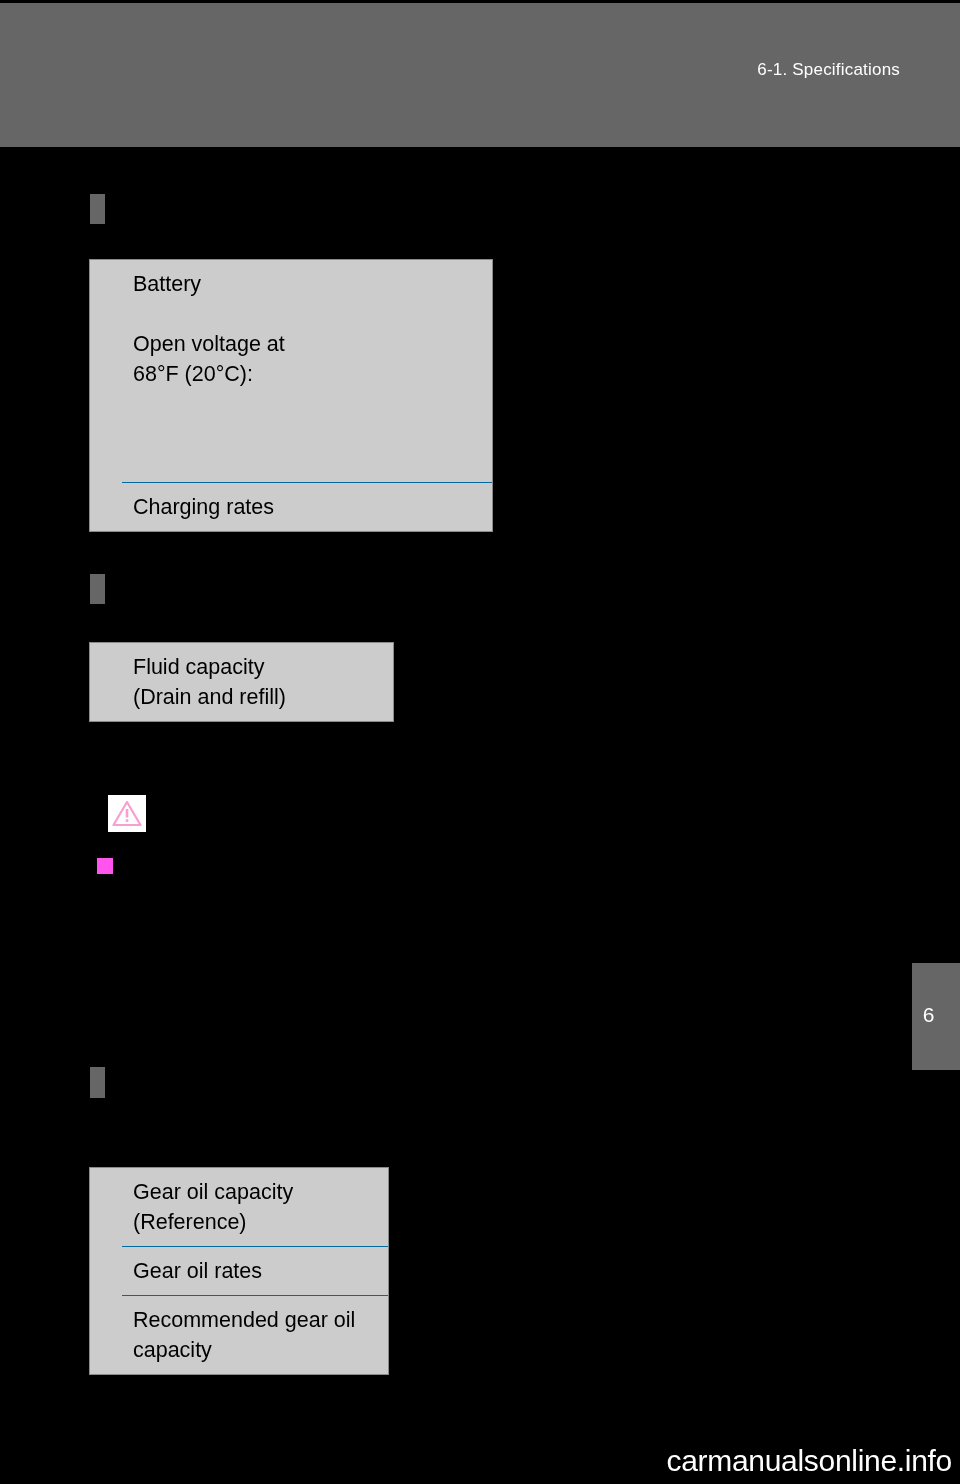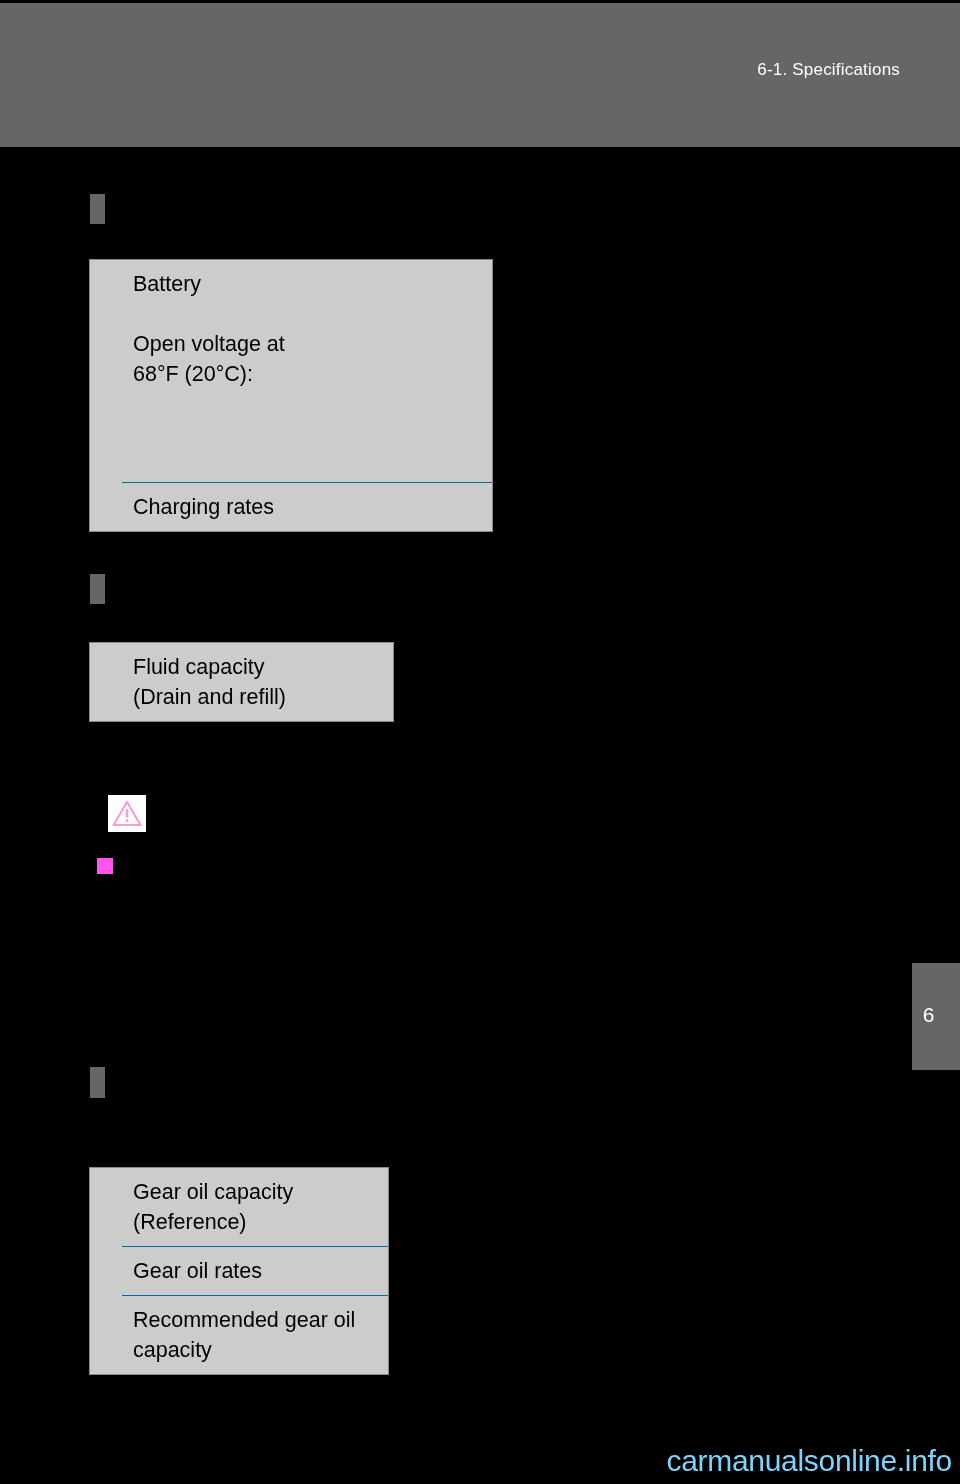--- a/index.html
+++ b/index.html
@@ -119,21 +119,21 @@
     text-align: center;
     color: #ffffff;
     font-size: 21px;
   }
 
   
   .watermark {
     position: absolute;
     right: 8px;
     bottom: 6px;
-    color: #7dd3fc;
+    color: #ffffff;
     font-size: 30px;
     letter-spacing: -0.3px;
     white-space: nowrap;
   }
 </style>
 </head>
 <body>
 
 <div id="page">
 

